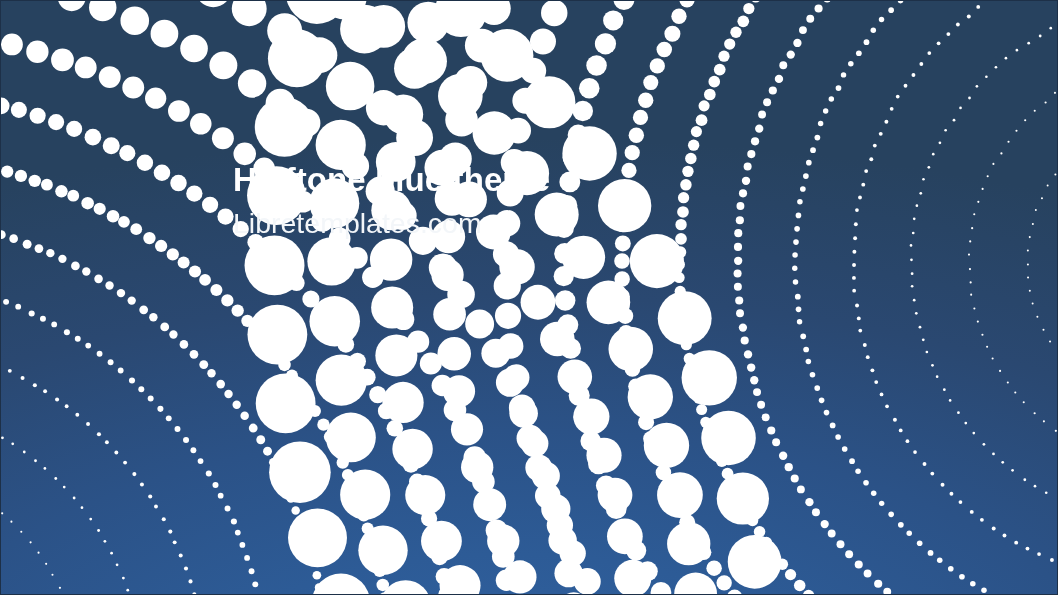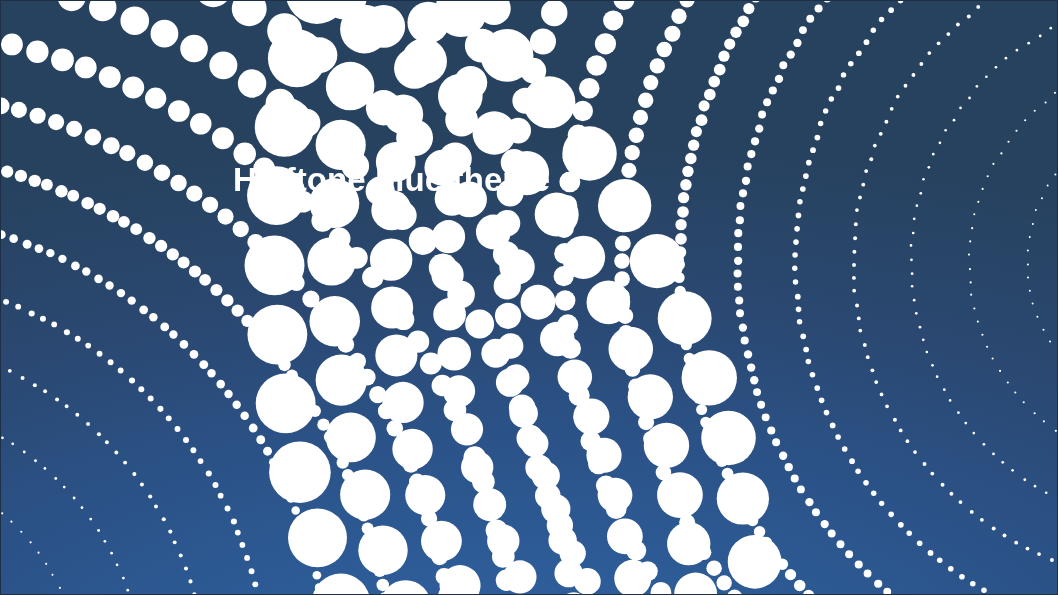--- a/index.html
+++ b/index.html
@@ -798,15 +798,16 @@
       <circle cx="276.90" cy="334.71" r="29.97" fill="#ffffff"></circle>
       <circle cx="274.04" cy="265.27" r="30.04" fill="#ffffff"></circle>
       <circle cx="275.95" cy="195.23" r="29.43" fill="#ffffff"></circle>
       <circle cx="284.01" cy="126.39" r="29.78" fill="#ffffff"></circle>
       <circle cx="296.43" cy="57.42" r="29.03" fill="#ffffff"></circle>
       <circle cx="316.39" cy="-8.02" r="31.00" fill="#ffffff"></circle>
     </svg>
 
   <div id="text-block">
     <h1 id="slide-title">Halftone blue theme</h1>
+    <p id="slide-subtitle">Libretemplates.com</p>
   </div>
 
 </div>
 
 </body></html>

